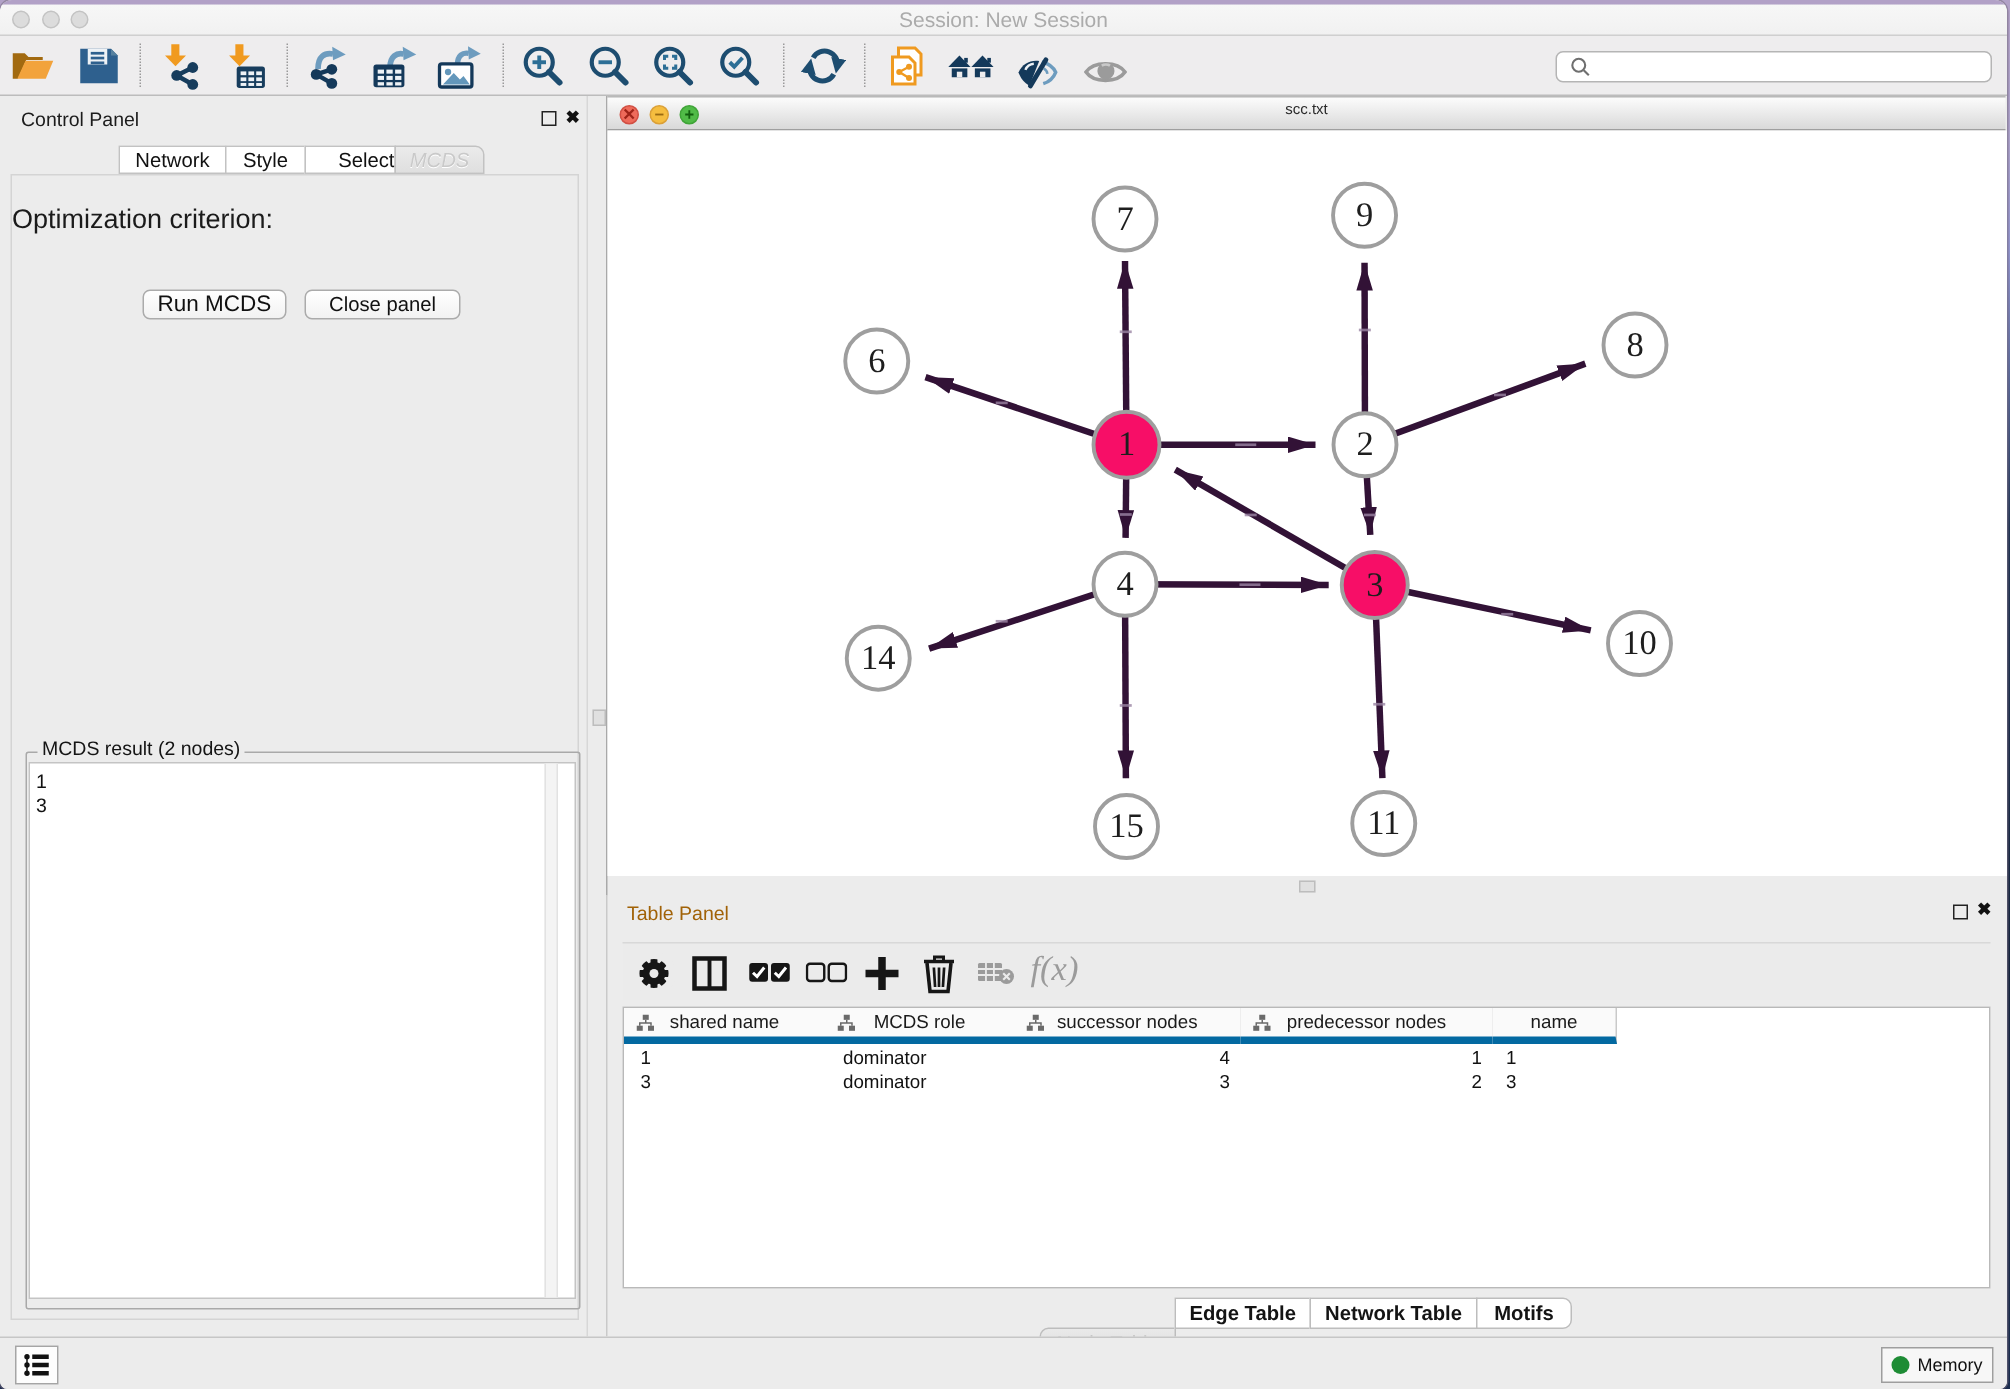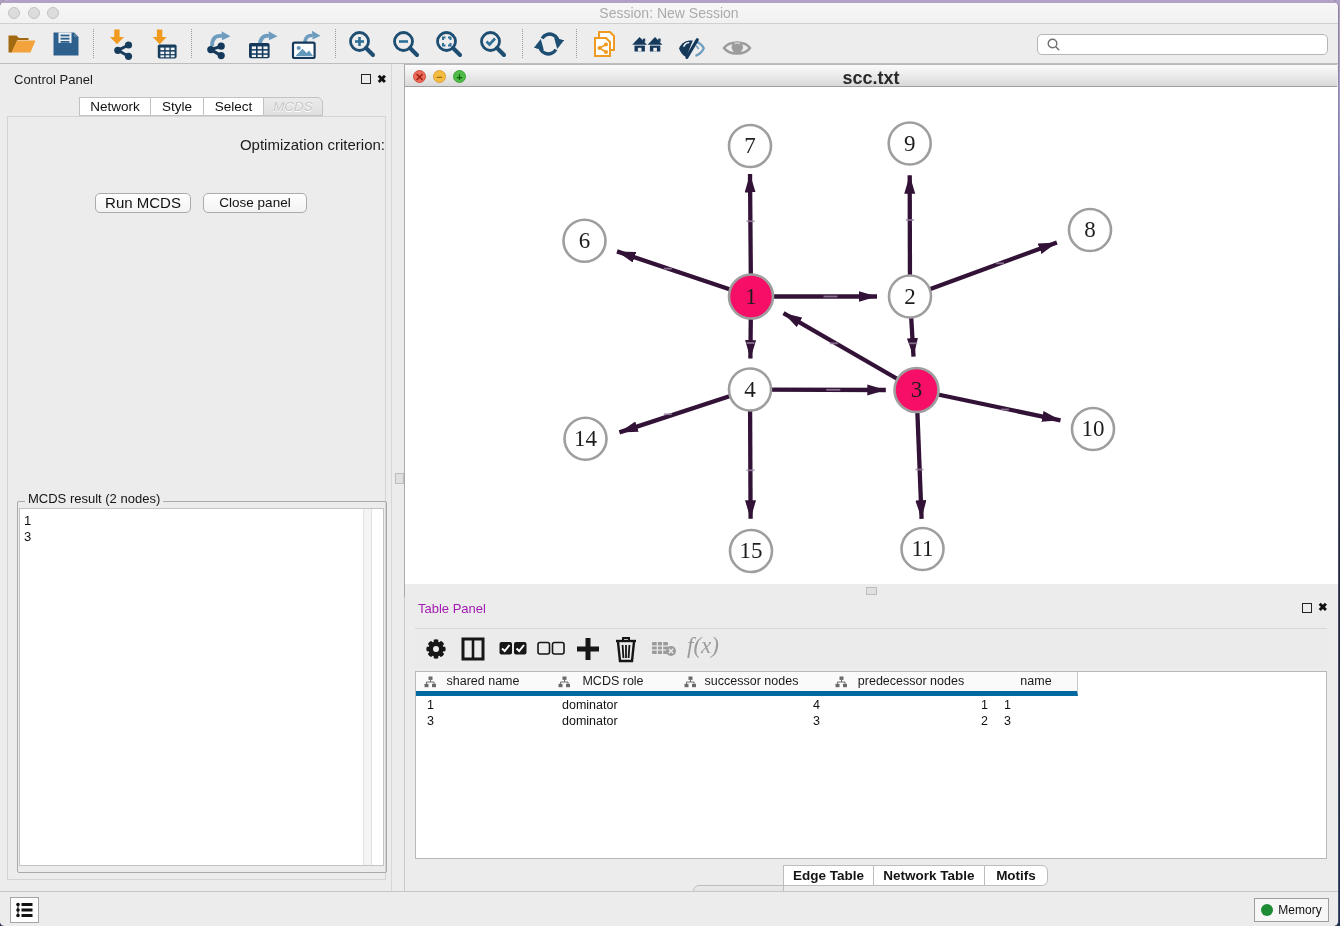--- a/index.html
+++ b/index.html
@@ -41,26 +41,26 @@
   #cp-body{position:absolute;left:7px;top:52px;width:377px;height:762px;
            border:1px solid #d4d4d4;background:#ececec;}
   
   #netwin{position:absolute;left:404px;top:64px;width:933px;height:534px;
           border-left:1px solid #a9a9a9;box-sizing:border-box;}
   #nw-titlebar{position:absolute;left:0;top:0;width:100%;height:21px;
      background:linear-gradient(#fcfcfc,#d9d9d9);
      border-top:1px solid #b9b9b9;border-bottom:1px solid #9f9f9f;}
   .nwtl{position:absolute;top:5px;width:13px;height:13px;border-radius:50%;box-sizing:border-box;font-size:11px;font-weight:bold;text-align:center;line-height:12px;}
   #nw-title{position:absolute;top:3px;width:100%;text-align:center;
-            font-size:18px;font-weight:bold;color:#2a2a2a;}
+            font-size:10px;font-weight:normal;color:#2a2a2a;}
   #canvas{position:absolute;left:0;top:23px;width:933px;height:497px;background:#fff;}
   
   #tpanel{position:absolute;left:404px;top:597px;width:933px;height:294px;
           background:#ececec;border-left:1px solid #c9c9c9;box-sizing:border-box;}
-  #tp-head{position:absolute;left:13px;top:4px;font-size:13px;color:#a21caf;}
+  #tp-head{position:absolute;left:13px;top:4px;font-size:13px;color:#a16207;}
   #tp-toolbar{position:absolute;left:10px;top:31px;width:912px;height:39px;
               background:#ebebeb;border-top:1px solid #d8d8d8;box-sizing:border-box;}
   #tbl-area{position:absolute;left:10px;top:74px;width:912px;height:188px;
             background:#fff;border:1px solid #b9b9b9;box-sizing:border-box;}
   .treeic{position:absolute;left:8px;top:4px;}
   .hcell{position:absolute;top:0;height:19px;border-right:1px solid #c9c9c9;
          background:#fafafa;border-bottom:5px solid #0369a1;
          font-size:12.5px;color:#1a1a1a;text-align:center;line-height:19px;}
   .rcell{position:absolute;font-size:12.5px;color:#111;height:16px;line-height:16px;}
   .btab{position:absolute;box-sizing:border-box;height:21px;background:#fff;
@@ -251,24 +251,24 @@
       </svg>
     </div>
   </div>
 
   <div id="cpanel">
     <div id="cp-head">Control Panel</div>
     <div class="winbtn-sq" style="left:361px;top:10px;"></div>
     <div class="winbtn-x" style="left:377px;top:9px;">✖</div>
     <div class="tab" style="left:79px;top:33px;width:72px;">Network</div>
     <div class="tab" style="left:150px;top:33px;width:54px;">Style</div>
-    <div class="tab" style="left:203px;top:33px;width:61px;">Select</div>
+    <div class="tab" style="left:203px;top:33px;width:61px;text-align:right;">Select</div>
     <div class="tab tabsel" style="left:263px;top:33px;width:60px;border-radius:0 6px 0 0;">MCDS</div>
     <div id="cp-body">
-      <div class="abs" style="left:0;top:19px;width:100%;text-align:right;font-size:15px;color:#1b1b1b;">Optimization criterion:</div>
+      <div class="abs" style="left:0;top:19px;width:100%;text-align:left;font-size:18px;color:#1b1b1b;">Optimization criterion:</div>
       <div class="abs" style="left:87px;top:76px;width:94px;height:18px;background:linear-gradient(#fff,#f2f2f2);border:1px solid #ababab;border-radius:5px;text-align:center;font-size:15px;line-height:18px;color:#111;">Run MCDS</div>
       <div class="abs" style="left:195px;top:76px;width:102px;height:18px;background:linear-gradient(#fff,#f2f2f2);border:1px solid #ababab;border-radius:5px;text-align:center;font-size:13.5px;line-height:18px;color:#111;">Close panel</div>
 
       <div class="abs" style="left:9px;top:384px;width:368px;height:370px;border:1px solid #a9a9a9;border-radius:2px;"></div>
       <div class="abs" style="left:17px;top:374px;z-index:3;background:#ececec;padding:0 3px;font-size:13px;color:#141414;">MCDS result (2 nodes)</div>
       <div class="abs" style="left:11px;top:391px;width:365px;height:358px;background:#fff;border:1px solid #c4c4c4;box-sizing:border-box;">
         <div style="position:absolute;left:4px;top:4px;font-size:13px;color:#111;">1</div>
         <div style="position:absolute;left:4px;top:20px;font-size:13px;color:#111;">3</div>
         <div style="position:absolute;right:11px;top:0;width:7px;height:100%;background:#f4f4f4;border-left:1px solid #e2e2e2;border-right:1px solid #e2e2e2;"></div>
       </div>

